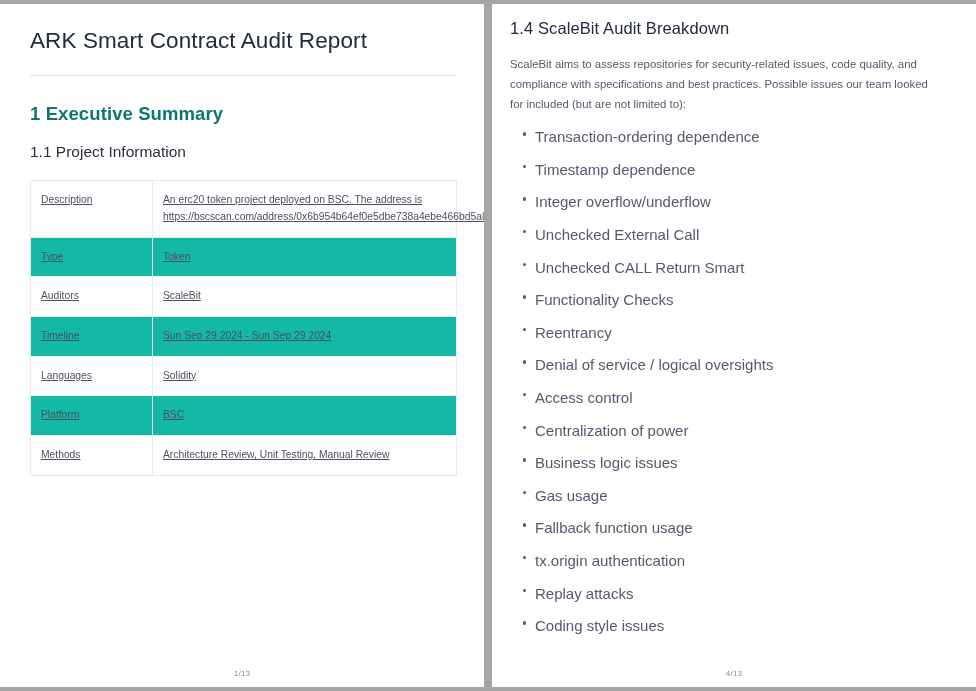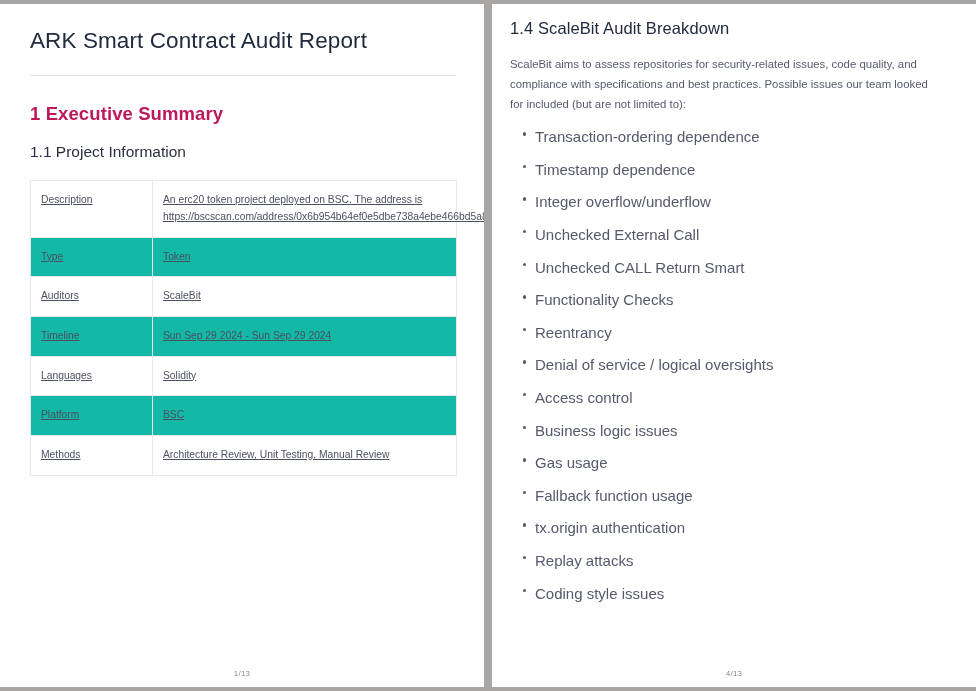--- a/index.html
+++ b/index.html
@@ -65,21 +65,21 @@
   .rule {
     border: none;
     border-top: 1px solid #e2e2e2;
     margin: 20px 0 0 0;
     height: 0;
   }
 
   .h1-section {
     font-size: 18.5px;
     font-weight: 700;
-    color: #be185d;
+    color: #0f766e;
     margin: 26px 0 0 0;
     line-height: 1.3;
     letter-spacing: 0.1px;
   }
 
   .h2-section {
     font-size: 15.5px;
     font-weight: 400;
     color: #2b3040;
     margin: 16px 0 0 0;
@@ -236,20 +236,21 @@
       <ul class="bullet-list">
         <li>Transaction-ordering dependence</li>
         <li>Timestamp dependence</li>
         <li>Integer overflow/underflow</li>
         <li>Unchecked External Call</li>
         <li>Unchecked CALL Return Smart</li>
         <li>Functionality Checks</li>
         <li>Reentrancy</li>
         <li>Denial of service / logical oversights</li>
         <li>Access control</li>
+        <li>Centralization of power</li>
         <li>Business logic issues</li>
         <li>Gas usage</li>
         <li>Fallback function usage</li>
         <li>tx.origin authentication</li>
         <li>Replay attacks</li>
         <li>Coding style issues</li>
       </ul>
 
     </div>
 

